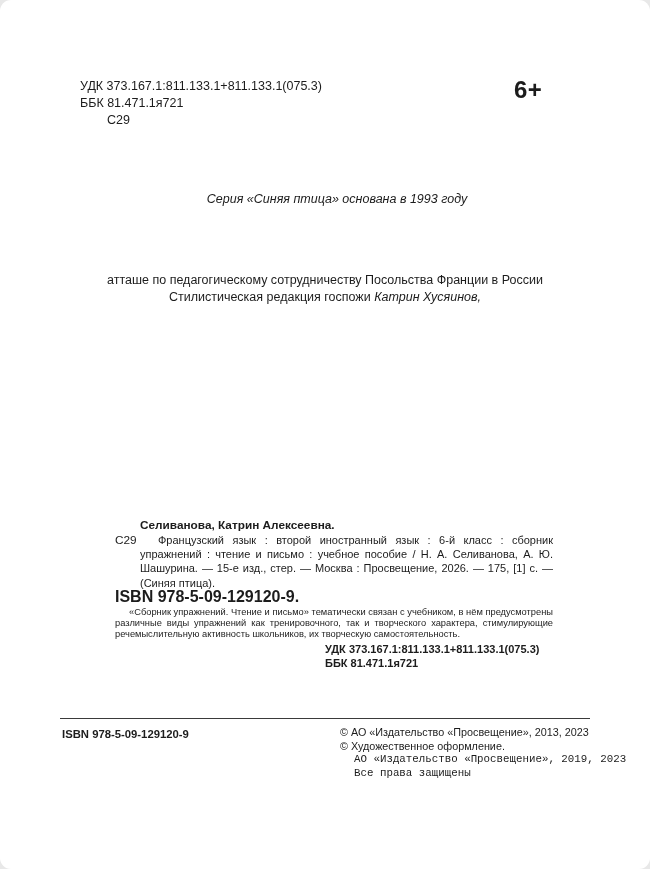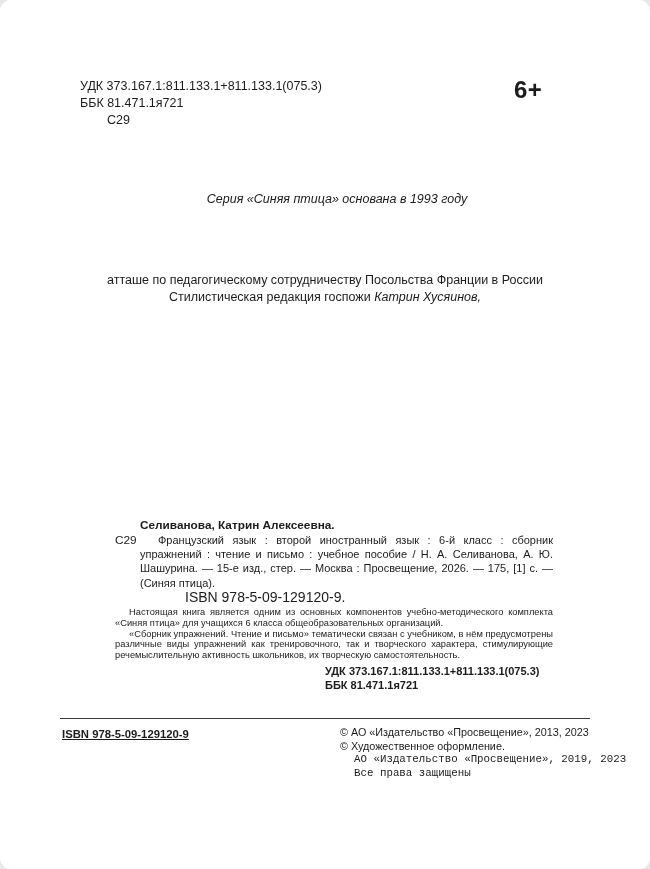--- a/index.html
+++ b/index.html
@@ -81,24 +81,24 @@
   }
   .biblio-desc {
     margin-left: 25px;
     width: 413px;
     font-size: 11px;
     line-height: 14.2px;
     text-align: justify;
     text-indent: 18px;
   }
   .biblio-isbn {
-    margin-left: 70px;
-    font-size: 14px;
+    font-size: 16px;
     line-height: 14.2px;
     margin-bottom: 3px;
+    font-weight: bold;
   }
   .annotation {
     font-size: 9.3px;
     line-height: 10.8px;
     text-align: justify;
     text-indent: 14px;
     width: 438px;
   }
   .udk-bbk-block {
     margin-top: 4px;
@@ -114,21 +114,20 @@
     top: 718px;
     width: 530px;
     border-top: 1.5px solid #3a3a3a;
   }
   .footer-isbn {
     position: absolute;
     left: 62px;
     top: 728px;
     font-weight: bold;
     font-size: 11.3px;
-    text-decoration: underline;
   }
   .copyright-block {
     position: absolute;
     left: 340px;
     top: 726px;
     font-size: 10.8px;
     line-height: 13.6px;
   }
   .copyright-block .indented {
     padding-left: 14px;
@@ -155,21 +154,20 @@
     <div><span>Стилистическая редакция госпожи </span><span class="name">Катрин Хусяинов,</span></div>
   </div>
 
   <div class="biblio">
     <div class="biblio-author">Селиванова, Катрин Алексеевна.</div>
     <div class="biblio-row">
       <div class="biblio-code">С29</div>
       <div class="biblio-desc">Французский язык : второй иностранный язык : 6-й класс : сборник упражнений : чтение и письмо : учебное пособие / Н. А. Селиванова, А. Ю. Шашурина. — 15-е изд., стер. — Москва : Просвещение, 2026. — 175, [1] с. — (Синяя птица).</div>
       <div class="biblio-isbn">ISBN 978-5-09-129120-9.</div>
     </div>
-    <div class="annotation">Настоящая книга является одним из основных компонентов учебно-методического комплекта «Синяя птица» для учащихся 6 класса общеобразовательных организаций.</div>
     <div class="annotation">«Сборник упражнений. Чтение и письмо» тематически связан с учебником, в нём предусмотрены различные виды упражнений как тренировочного, так и творческого характера, стимулирующие речемыслительную активность школьников, их творческую самостоятельность.</div>
     <div class="udk-bbk-block">
       <div>УДК 373.167.1:811.133.1+811.133.1(075.3)</div>
       <div>ББК 81.471.1я721</div>
     </div>
   </div>
 
   <div class="divider"></div>
 
   <div class="footer-isbn">ISBN 978-5-09-129120-9</div>

